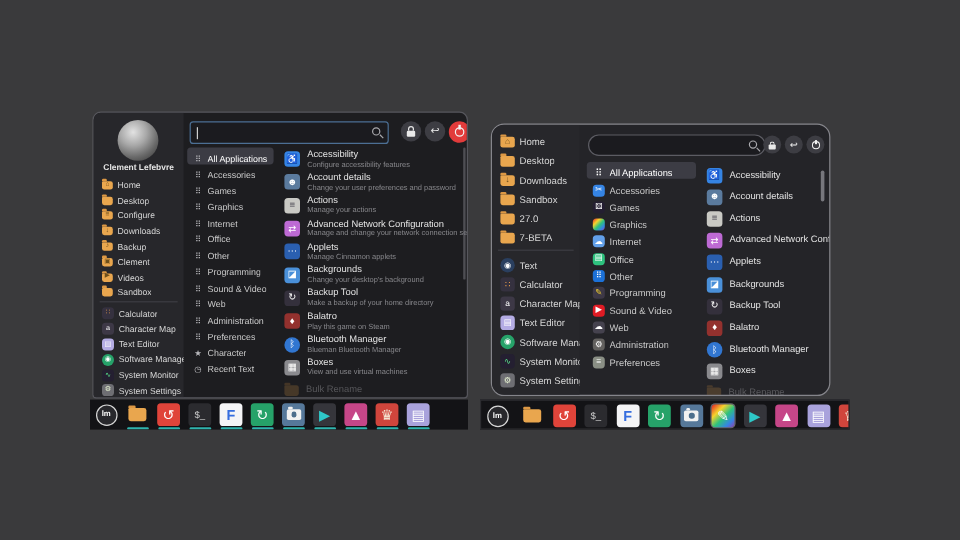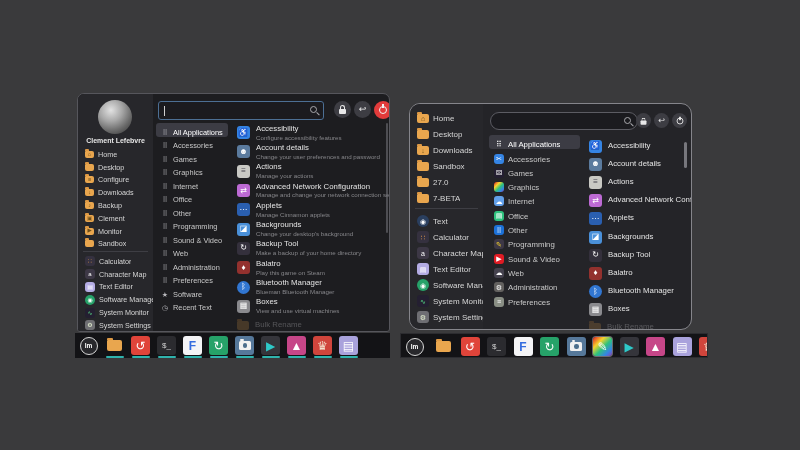--- a/index.html
+++ b/index.html
@@ -122,21 +122,21 @@
           <div class="sbrow">
             <span class="folder f-s">
               <span class="emblem">▣</span>
             </span>
             <span class="lbl">Clement</span>
           </div>
           <div class="sbrow">
             <span class="folder f-s">
               <span class="emblem">▶</span>
             </span>
-            <span class="lbl">Monitor</span>
+            <span class="lbl">Videos</span>
           </div>
           <div class="sbrow">
             <span class="folder f-s">
               <span class="emblem"></span>
             </span>
             <span class="lbl">Sandbox</span>
           </div>
         </div>
       <div class="sep" style="top:157px;left:5px;width:65px"></div>
       <div class="launchers" style="position:absolute;top:161px;left:0;right:0">
@@ -223,21 +223,21 @@
         <div class="catrow">
           <span class="catglyph">⠿</span>
           <span class="lbl">Administration</span>
         </div>
         <div class="catrow">
           <span class="catglyph">⠿</span>
           <span class="lbl">Preferences</span>
         </div>
         <div class="catrow">
           <span class="catglyph">★</span>
-          <span class="lbl">Software</span>
+          <span class="lbl">Character</span>
         </div>
         <div class="catrow">
           <span class="catglyph">◷</span>
           <span class="lbl">Recent Text</span>
         </div>
       </div>
     <div class="apps" style="left:153px;top:29px;right:3px">
         <div class="approw">
           <span class="gi square" style="height: 13px; width: 13px; background: rgb(53, 132, 228); color: rgb(255, 255, 255); font-size: 8px;">♿</span>
           <div>

